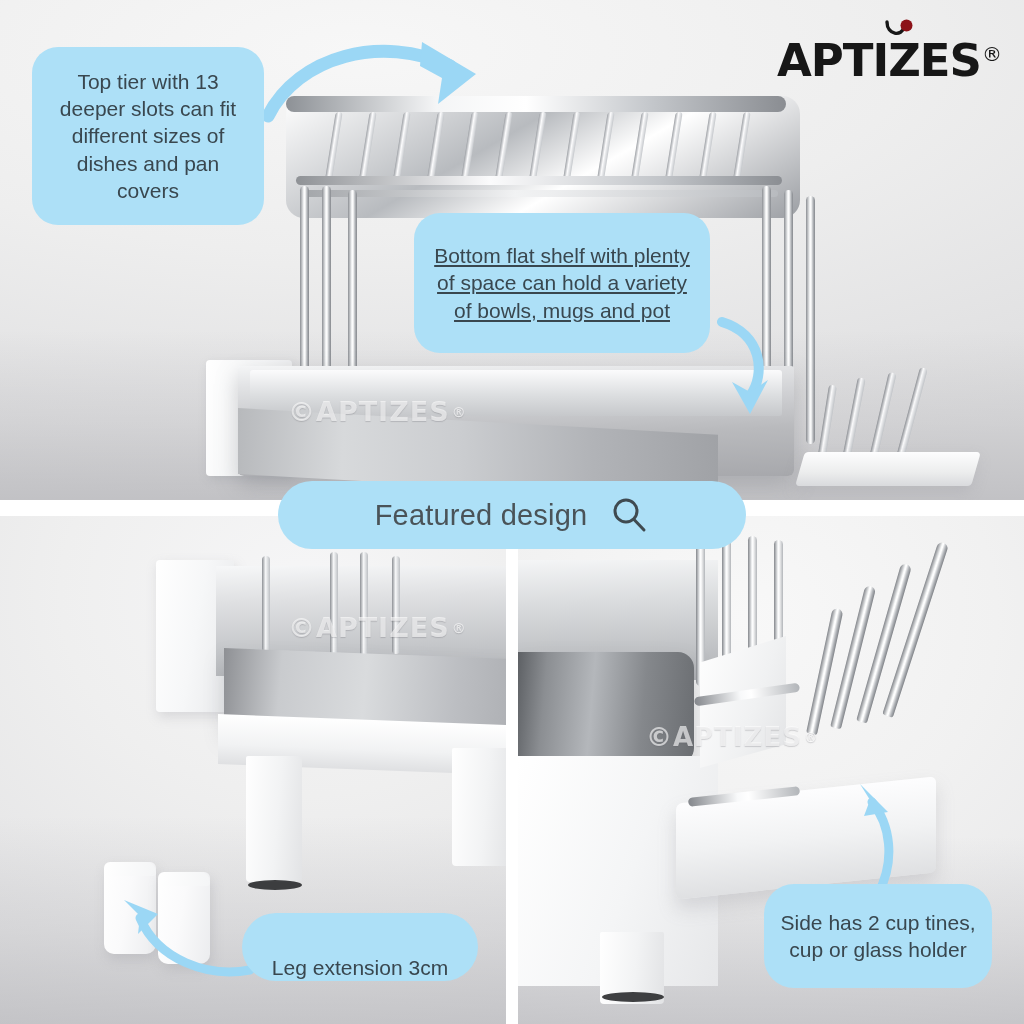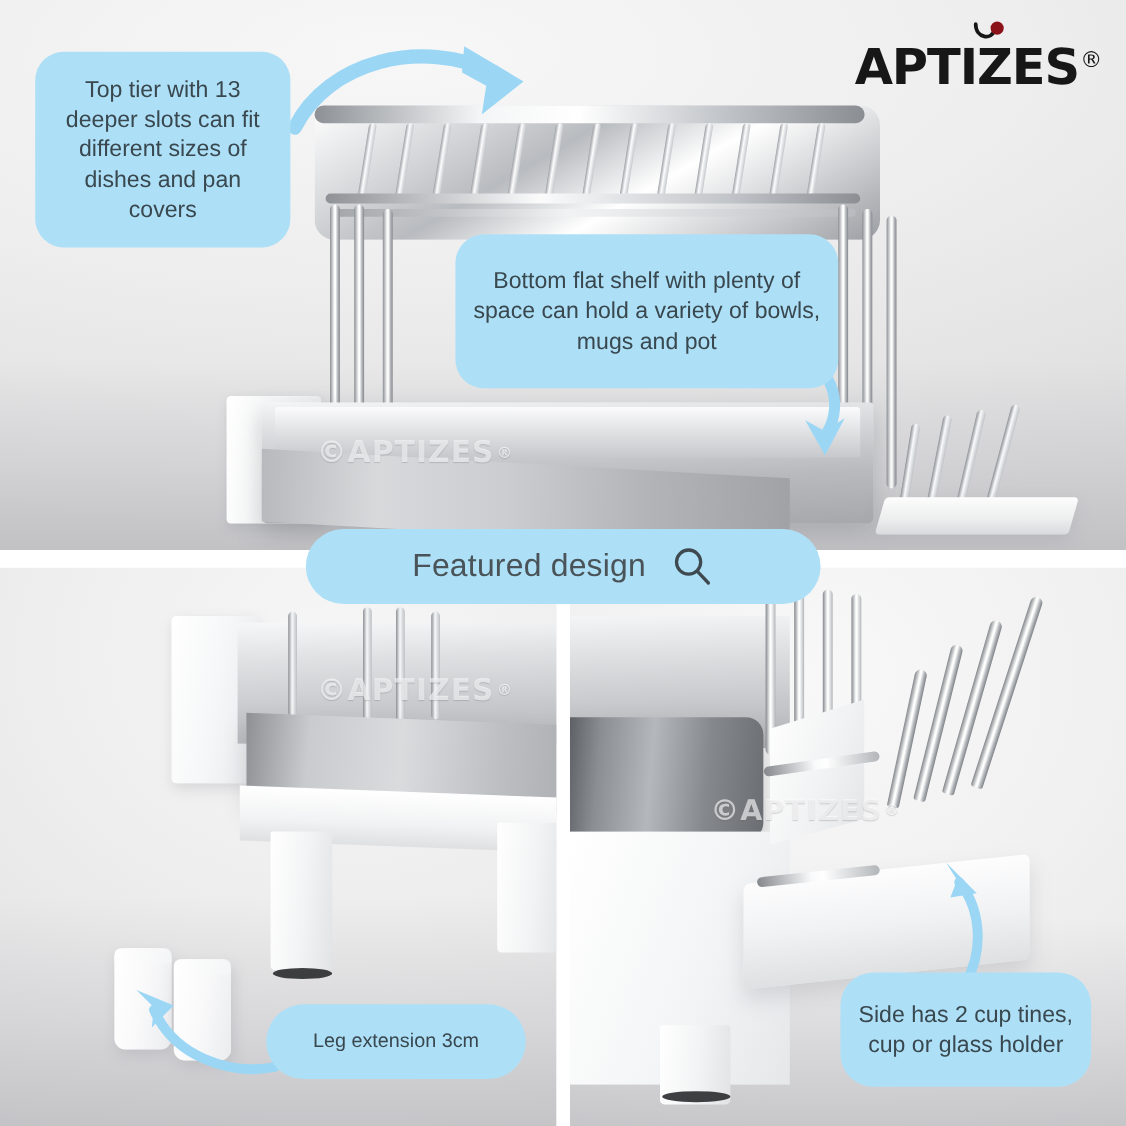--- a/index.html
+++ b/index.html
@@ -95,22 +95,22 @@
   .br-wire{position:absolute;border-radius:7px;background:linear-gradient(90deg,#84878c,#f8f9fa 44%,#ffffff 54%,#b2b5b9);}
   .br-divider{position:absolute;background:linear-gradient(110deg,#ffffff,#f0f1f2 60%,#e2e3e5);}
 
   
   .bubble{position:absolute;background:#ade0f7;border-radius:26px;color:#39474f;
     text-align:center;font-family:"Liberation Sans",sans-serif;line-height:1.30;
     display:flex;align-items:center;justify-content:center;}
   .bubble span{display:block;padding:0 14px;}
 
   #cal-top{left:32px;top:47px;width:232px;height:178px;font-size:21px;}
-  #cal-bottom{left:414px;top:213px;width:348px;height:140px;font-size:21px;}
-  #cal-leg{left:242px;top:913px;width:236px;height:68px;font-size:18px;border-radius:34px;}
+  #cal-bottom{left:414px;top:213px;width:296px;height:140px;font-size:21px;text-decoration:underline;}
+  #cal-leg{left:242px;top:913px;width:236px;height:68px;font-size:21px;border-radius:34px;align-items:flex-end;}
   #cal-side{left:764px;top:884px;width:228px;height:104px;font-size:21px;border-radius:30px;}
 
   
   #featured{position:absolute;left:278px;top:481px;width:468px;height:68px;background:#ade0f7;
     border-radius:34px;display:flex;align-items:center;justify-content:center;gap:22px;
     color:#4a5358;font-size:29px;}
   #featured .flabel{letter-spacing:.2px;}
 
   
   .arrow{position:absolute;pointer-events:none;}

